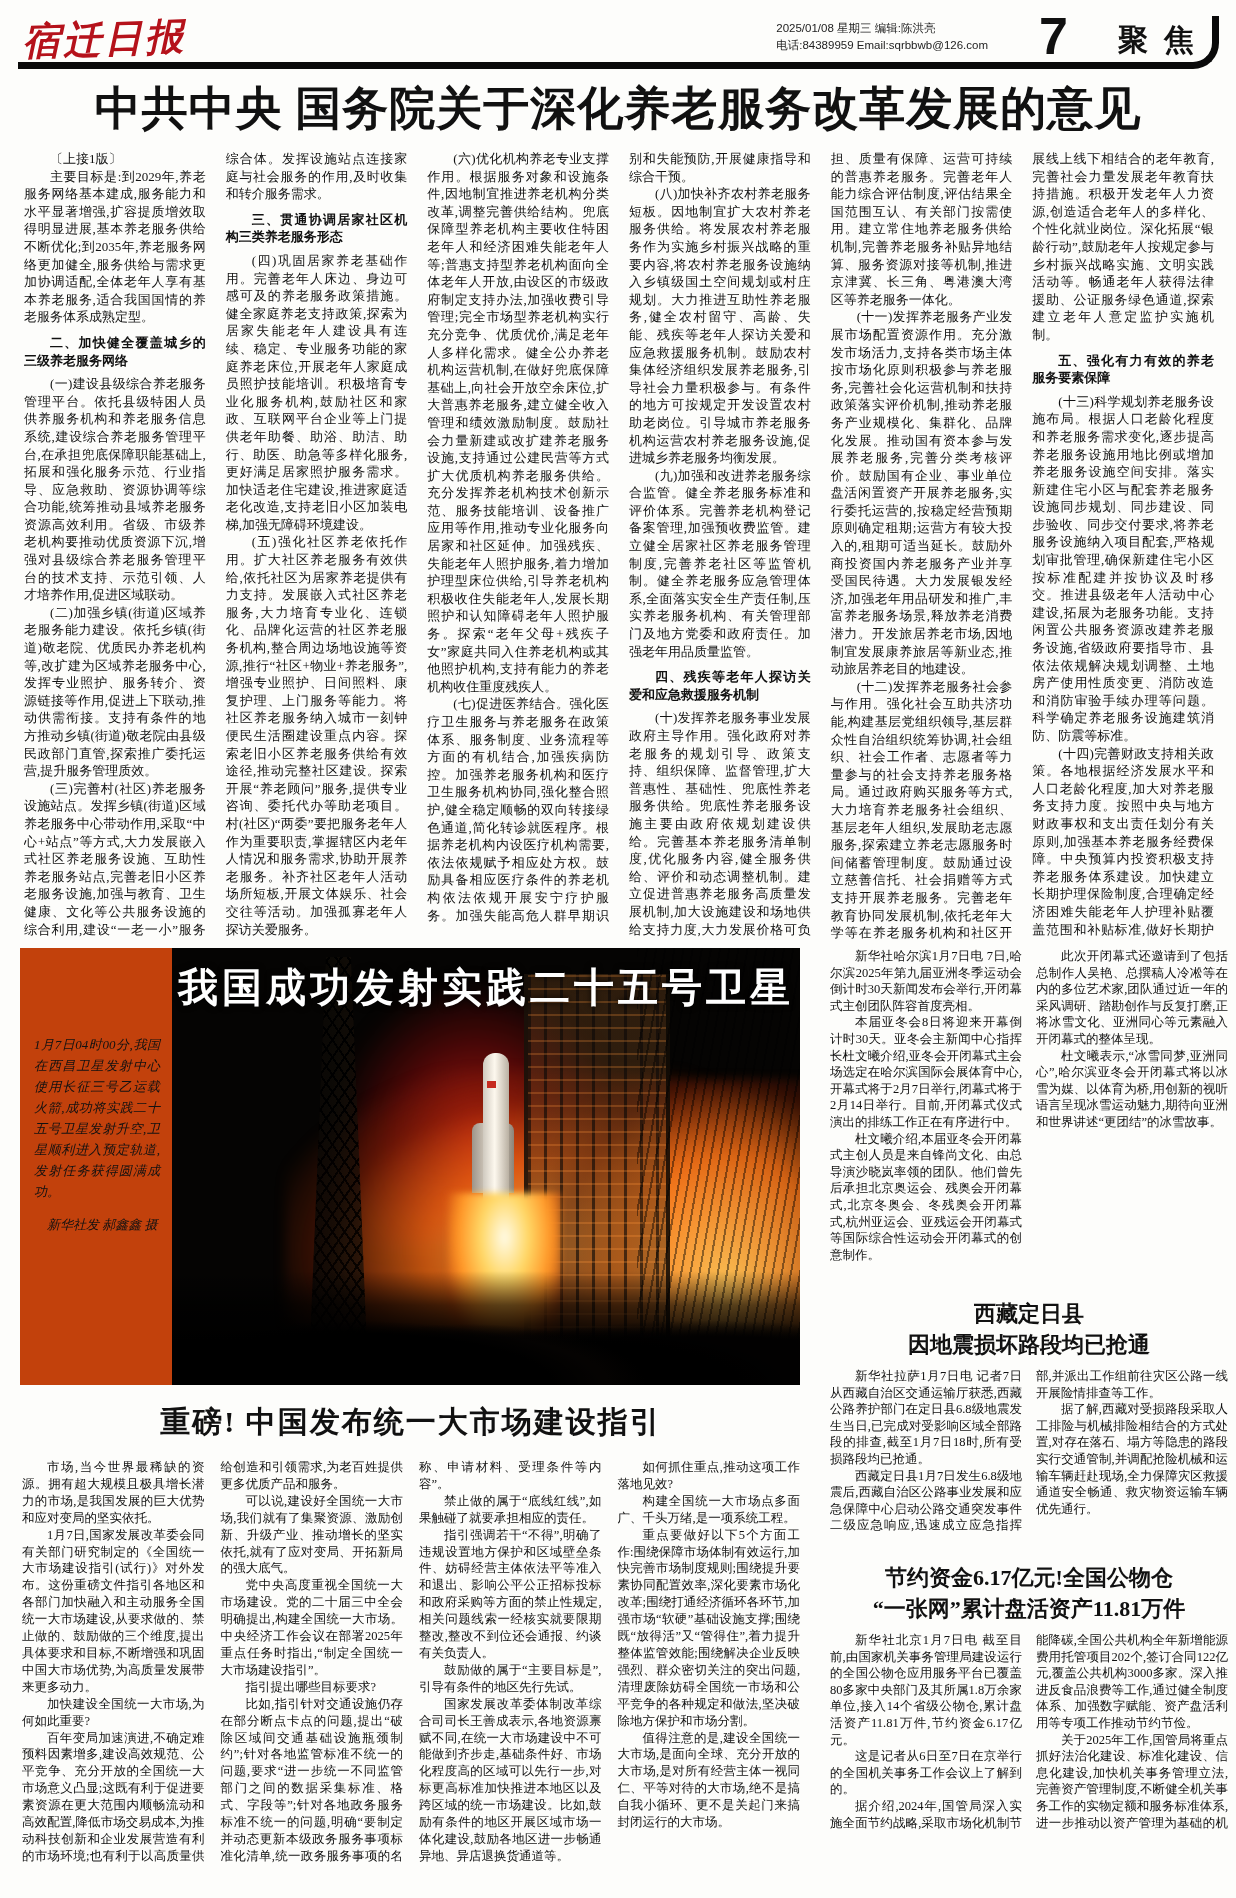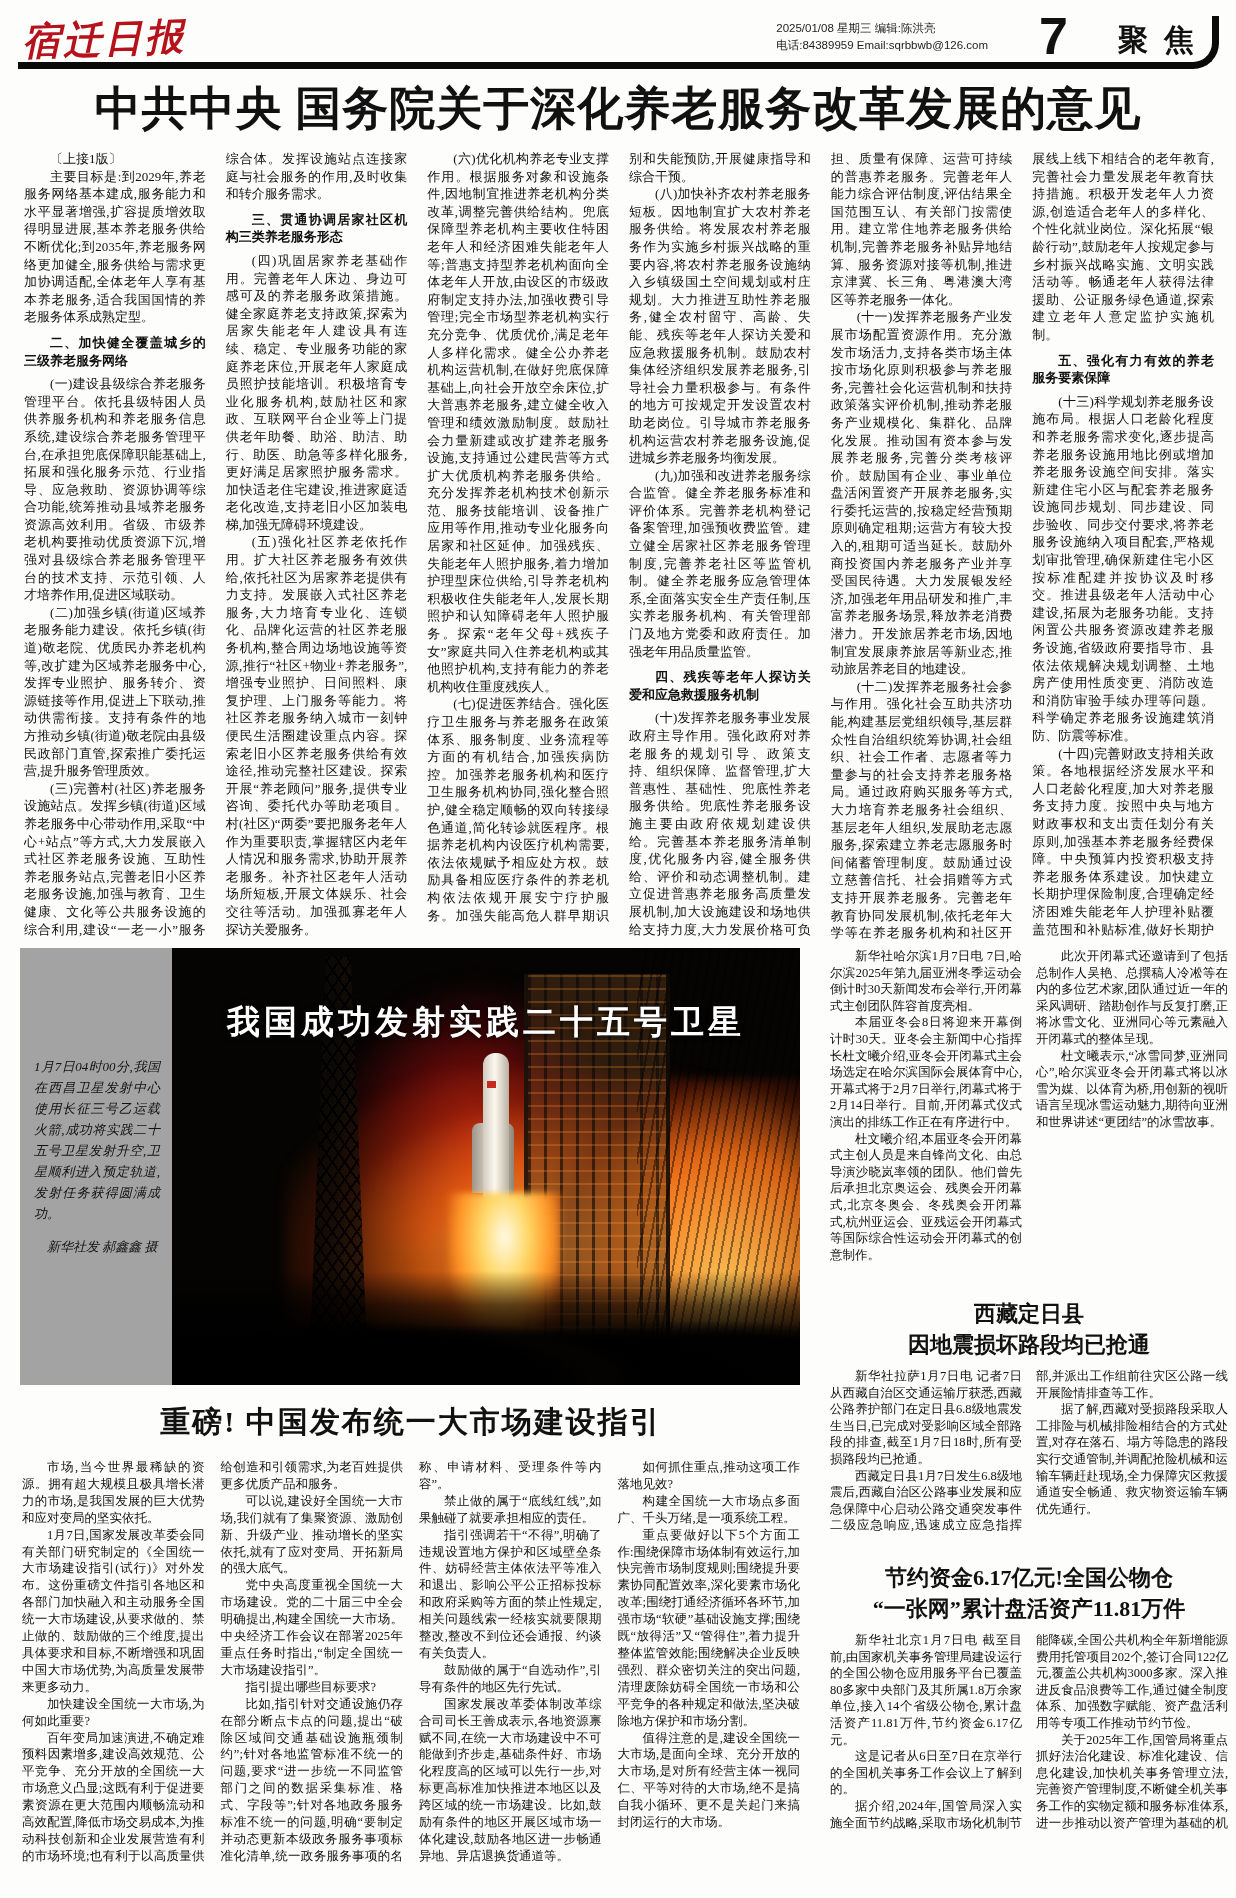--- a/index.html
+++ b/index.html
@@ -20,22 +20,22 @@
   .main-headline{position:absolute;left:20px;top:78px;width:1196px;text-align:center;
                  font-size:46px;font-weight:900;letter-spacing:1px;white-space:nowrap;}
   
   .main-body{position:absolute;left:24px;top:150px;width:1190px;height:792px;overflow:hidden;
              column-count:6;column-gap:20px;column-fill:auto;
              font-size:13px;line-height:17.6px;text-align:justify;}
   .para{margin:0;text-indent:2em;}
   .sec-head{font-weight:bold;margin-top:8px;margin-bottom:6px;}
   
   .photo-block{position:absolute;left:20px;top:948px;width:780px;height:437px;}
-  .caption-box{position:absolute;left:0;top:0;width:152px;height:437px;background:#a3a3a3;
-               box-sizing:border-box;padding:108px 12px 0 14px;font-size:13px;line-height:21px;
+  .caption-box{position:absolute;left:0;top:0;width:152px;height:437px;background:#c2410c;
+               box-sizing:border-box;padding:86px 12px 0 14px;font-size:13px;line-height:21px;
                font-style:italic;text-align:justify;}
   .caption-credit{margin-top:12px;text-indent:1em;font-style:italic;}
   .photo{position:absolute;left:152px;top:0;width:628px;height:437px;background:#050403;overflow:hidden;}
   .ph{position:absolute;}
   .ph-glow-main{left:18%;top:28%;width:80%;height:75%;
       background:radial-gradient(ellipse at 55% 55%, rgba(255,190,80,.95) 0%, rgba(255,110,20,.75) 35%, rgba(150,40,5,.4) 60%, transparent 78%);
       filter:blur(6px);}
   .ph-smoke-red{left:26%;top:8%;width:45%;height:60%;
       background:radial-gradient(ellipse at 50% 60%, rgba(210,30,20,.85) 0%, rgba(120,10,10,.55) 45%, transparent 72%);
       filter:blur(10px);}
@@ -65,21 +65,21 @@
       background:
         radial-gradient(ellipse at 10% 100%, #000 28%, transparent 34%),
         radial-gradient(ellipse at 28% 100%, #000 32%, transparent 40%),
         radial-gradient(ellipse at 47% 100%, #050302 30%, transparent 38%),
         radial-gradient(ellipse at 66% 100%, #000 26%, transparent 36%),
         radial-gradient(ellipse at 85% 100%, #020101 30%, transparent 40%),
         linear-gradient(0deg, #000 35%, rgba(0,0,0,.65) 70%, transparent 100%);}
   .ph-branches{right:0;top:0;width:26%;height:100%;opacity:.5;
       background:repeating-linear-gradient(100deg, rgba(0,0,0,.85) 0 2px, transparent 2px 9px);}
   .photo-title{position:absolute;left:0;top:12px;width:100%;text-align:center;color:#fff;
-      font-size:33px;font-weight:700;letter-spacing:4px;text-shadow:0 0 6px rgba(0,0,0,.9);margin-top:40px;}
+      font-size:40px;font-weight:700;letter-spacing:4px;text-shadow:0 0 6px rgba(0,0,0,.9);}
   
   .right-block{position:absolute;left:830px;top:948px;width:398px;height:950px;}
   .r-headline{ text-align:center;font-weight:900;margin:0 0 10px 0;}
   .r-headline.h1{font-size:25px;letter-spacing:1px;}
   .r-headline.h2{font-size:22px;line-height:31px;margin-bottom:8px;}
   .r-body{column-count:2;column-gap:14px;column-fill:auto;overflow:hidden;
           font-size:12.5px;line-height:16.6px;text-align:justify;}
   .r-body.b1{height:332px;}
   .r-body.b2{height:176px;margin-top:6px;}
   .r-body.b3{height:210px;margin-top:6px;}
@@ -187,21 +187,21 @@
         <p class="para">市场,当今世界最稀缺的资源。拥有超大规模且极具增长潜力的市场,是我国发展的巨大优势和应对变局的坚实依托。</p>
         <p class="para">1月7日,国家发展改革委会同有关部门研究制定的《全国统一大市场建设指引(试行)》对外发布。这份重磅文件指引各地区和各部门加快融入和主动服务全国统一大市场建设,从要求做的、禁止做的、鼓励做的三个维度,提出具体要求和目标,不断增强和巩固中国大市场优势,为高质量发展带来更多动力。</p>
         <p class="para">加快建设全国统一大市场,为何如此重要?</p>
         <p class="para">百年变局加速演进,不确定难预料因素增多,建设高效规范、公平竞争、充分开放的全国统一大市场意义凸显;这既有利于促进要素资源在更大范围内顺畅流动和高效配置,降低市场交易成本,为推动科技创新和企业发展营造有利的市场环境;也有利于以高质量供给创造和引领需求,为老百姓提供更多优质产品和服务。</p>
         <p class="para">可以说,建设好全国统一大市场,我们就有了集聚资源、激励创新、升级产业、推动增长的坚实依托,就有了应对变局、开拓新局的强大底气。</p>
         <p class="para">党中央高度重视全国统一大市场建设。党的二十届三中全会明确提出,构建全国统一大市场。中央经济工作会议在部署2025年重点任务时指出,“制定全国统一大市场建设指引”。</p>
         <p class="para">指引提出哪些目标要求?</p>
         <p class="para">比如,指引针对交通设施仍存在部分断点卡点的问题,提出“破除区域间交通基础设施瓶颈制约”;针对各地监管标准不统一的问题,要求“进一步统一不同监管部门之间的数据采集标准、格式、字段等”;针对各地政务服务标准不统一的问题,明确“要制定并动态更新本级政务服务事项标准化清单,统一政务服务事项的名称、申请材料、受理条件等内容”。</p>
         <p class="para">禁止做的属于“底线红线”,如果触碰了就要承担相应的责任。</p>
         <p class="para">指引强调若干“不得”,明确了违规设置地方保护和区域壁垒条件、妨碍经营主体依法平等准入和退出、影响公平公正招标投标和政府采购等方面的禁止性规定,相关问题线索一经核实就要限期整改,整改不到位还会通报、约谈有关负责人。</p>
-        <p class="para">鼓励做的属于“自选动作”,引导有条件的地区先行先试。</p>
+        <p class="para">鼓励做的属于“主要目标是”,引导有条件的地区先行先试。</p>
         <p class="para">国家发展改革委体制改革综合司司长王善成表示,各地资源禀赋不同,在统一大市场建设中不可能做到齐步走,基础条件好、市场化程度高的区域可以先行一步,对标更高标准加快推进本地区以及跨区域的统一市场建设。比如,鼓励有条件的地区开展区域市场一体化建设,鼓励各地区进一步畅通异地、异店退换货通道等。</p>
         <p class="para">如何抓住重点,推动这项工作落地见效?</p>
         <p class="para">构建全国统一大市场点多面广、千头万绪,是一项系统工程。</p>
         <p class="para">重点要做好以下5个方面工作:围绕保障市场体制有效运行,加快完善市场制度规则;围绕提升要素协同配置效率,深化要素市场化改革;围绕打通经济循环各环节,加强市场“软硬”基础设施支撑;围绕既“放得活”又“管得住”,着力提升整体监管效能;围绕解决企业反映强烈、群众密切关注的突出问题,清理废除妨碍全国统一市场和公平竞争的各种规定和做法,坚决破除地方保护和市场分割。</p>
         <p class="para">值得注意的是,建设全国统一大市场,是面向全球、充分开放的大市场,是对所有经营主体一视同仁、平等对待的大市场,绝不是搞自我小循环、更不是关起门来搞封闭运行的大市场。</p>
       </div>
   </div>
 
 </div>
 

